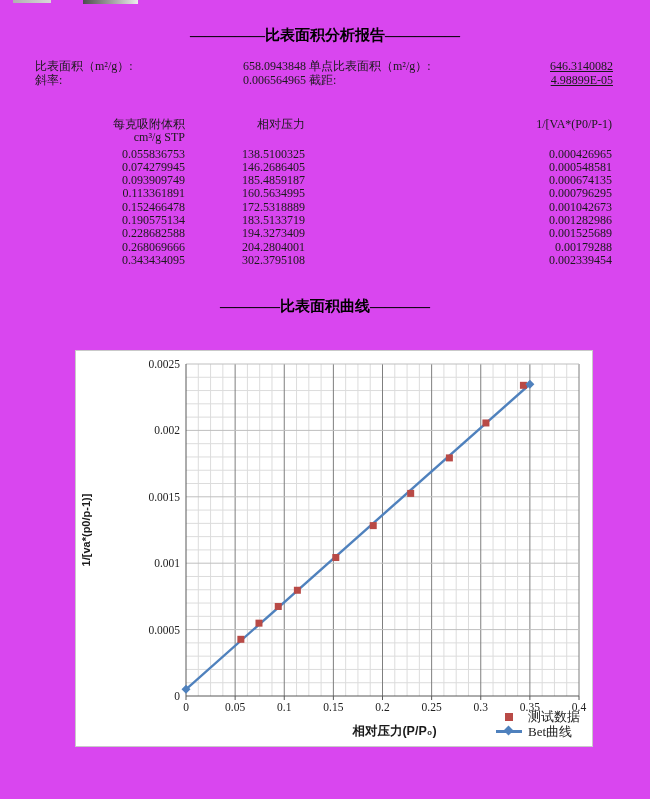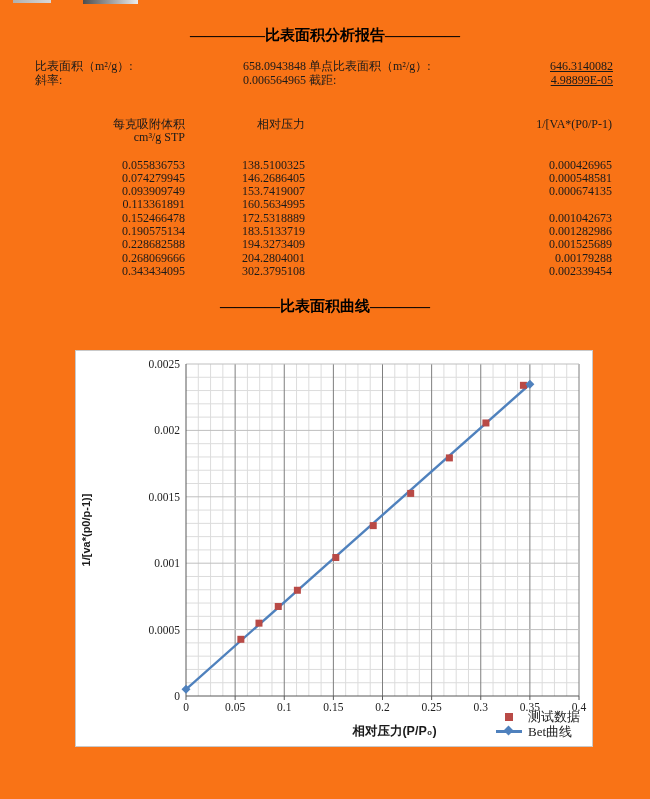--- a/index.html
+++ b/index.html
@@ -1,30 +1,30 @@
 <!DOCTYPE html>
 <html><head>
 <meta charset="utf-8">
 <style>
   html,body{margin:0;padding:0;}
   body{width:650px;height:799px;background:#ffffff;font-family:"Liberation Serif","DejaVu Serif",serif;color:#1a1a1a;}
-  .page{position:relative;width:650px;height:799px;background:#f97316;overflow:hidden;}
+  .page{position:relative;width:650px;height:799px;background:#d946ef;overflow:hidden;}
   .artifact-1{position:absolute;left:13px;top:0;width:38px;height:3px;background:linear-gradient(to right,#b0b0b0,#d8d8d8);}
   .artifact-2{position:absolute;left:83px;top:0;width:55px;height:4px;background:linear-gradient(to right,#4e4e4e,#ececec);}
   .title1{position:absolute;top:26px;left:0;width:100%;text-align:center;font-size:15px;font-weight:bold;margin:0;color:#000;}
   .title2{position:absolute;top:297px;left:0;width:100%;text-align:center;font-size:15px;font-weight:bold;margin:0;color:#000;}
   .summary{position:absolute;top:60px;left:35px;width:578px;font-size:12px;}
   .srow{position:relative;height:13.5px;line-height:13.5px;}
   .s-l1{position:absolute;left:0;top:0;white-space:nowrap;text-align:right;}
   .s-mid{position:absolute;left:180px;top:0;white-space:nowrap;margin-left:28px;}
   .s-r{position:absolute;right:0;top:0;white-space:nowrap;text-decoration:underline;}
   .dtable{position:absolute;top:118px;left:35px;width:577px;font-size:12px;}
   .thead,.trow{display:grid;grid-template-columns:150px 120px 1fr;}
   .thead .c,.trow .c{text-align:right;line-height:13.3px;white-space:nowrap;}
-  #tbody{margin-top:14px;}
+  #tbody{margin-top:3px;}
   .trow{height:13.3px;}
   .chart{position:absolute;left:75px;top:350px;width:516px;height:395px;border:1px solid #c9c9c9;background:#fff;}
   .chart svg{position:absolute;left:0;top:0;}
   .legend{position:absolute;right:12px;bottom:7px;font-size:13px;color:#222;}
   .lrow{display:flex;align-items:center;height:15px;}
   .lmark{width:26px;display:flex;justify-content:center;align-items:center;position:relative;height:9px;margin-right:6px;}
   .lsq{width:8px;height:8px;background:#b94a46;display:inline-block;}
   .lline{width:26px;height:3px;background:#4f81bd;display:inline-block;position:relative;}
   .ldia{position:absolute;left:9px;top:-3px;width:7px;height:7px;background:#4f81bd;transform:rotate(45deg);}
   .ltext{white-space:nowrap;}
@@ -66,26 +66,27 @@
           <div class="c">138.5100325</div>
           <div class="c">0.000426965</div>
         </div>
         <div class="trow">
           <div class="c">0.074279945</div>
           <div class="c">146.2686405</div>
           <div class="c">0.000548581</div>
         </div>
         <div class="trow">
           <div class="c">0.093909749</div>
-          <div class="c">153.7419007</div>
+          <div class="c">185.4859187</div>
           <div class="c">0.000674135</div>
         </div>
         <div class="trow">
           <div class="c">0.113361891</div>
           <div class="c">160.5634995</div>
+          <div class="c">0.000796295</div>
         </div>
         <div class="trow">
           <div class="c">0.152466478</div>
           <div class="c">172.5318889</div>
           <div class="c">0.001042673</div>
         </div>
         <div class="trow">
           <div class="c">0.190575134</div>
           <div class="c">183.5133719</div>
           <div class="c">0.001282986</div>

